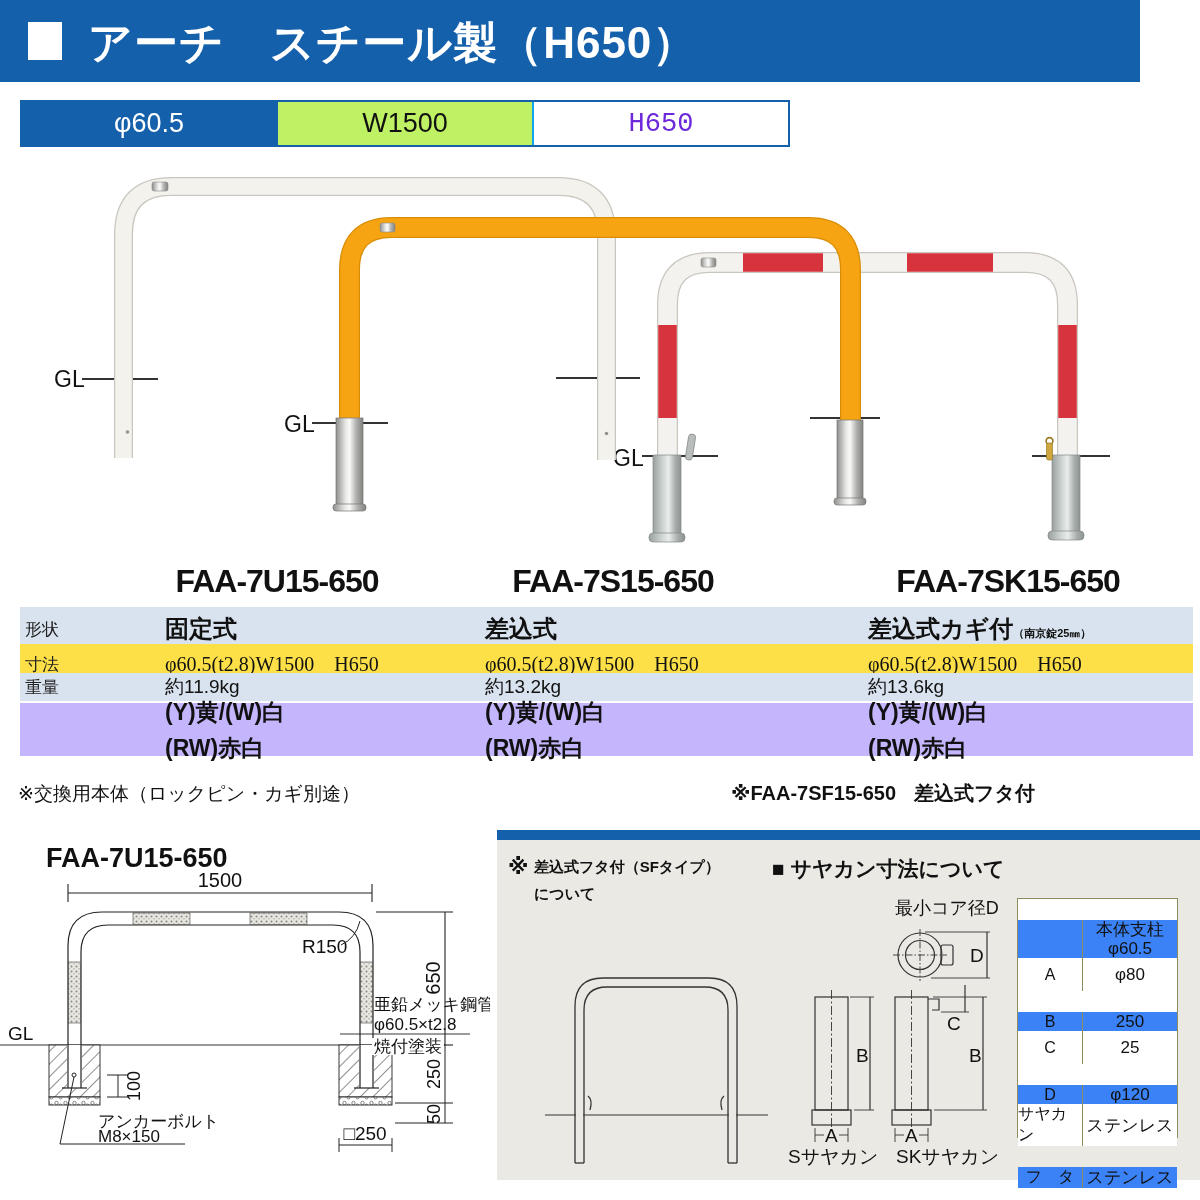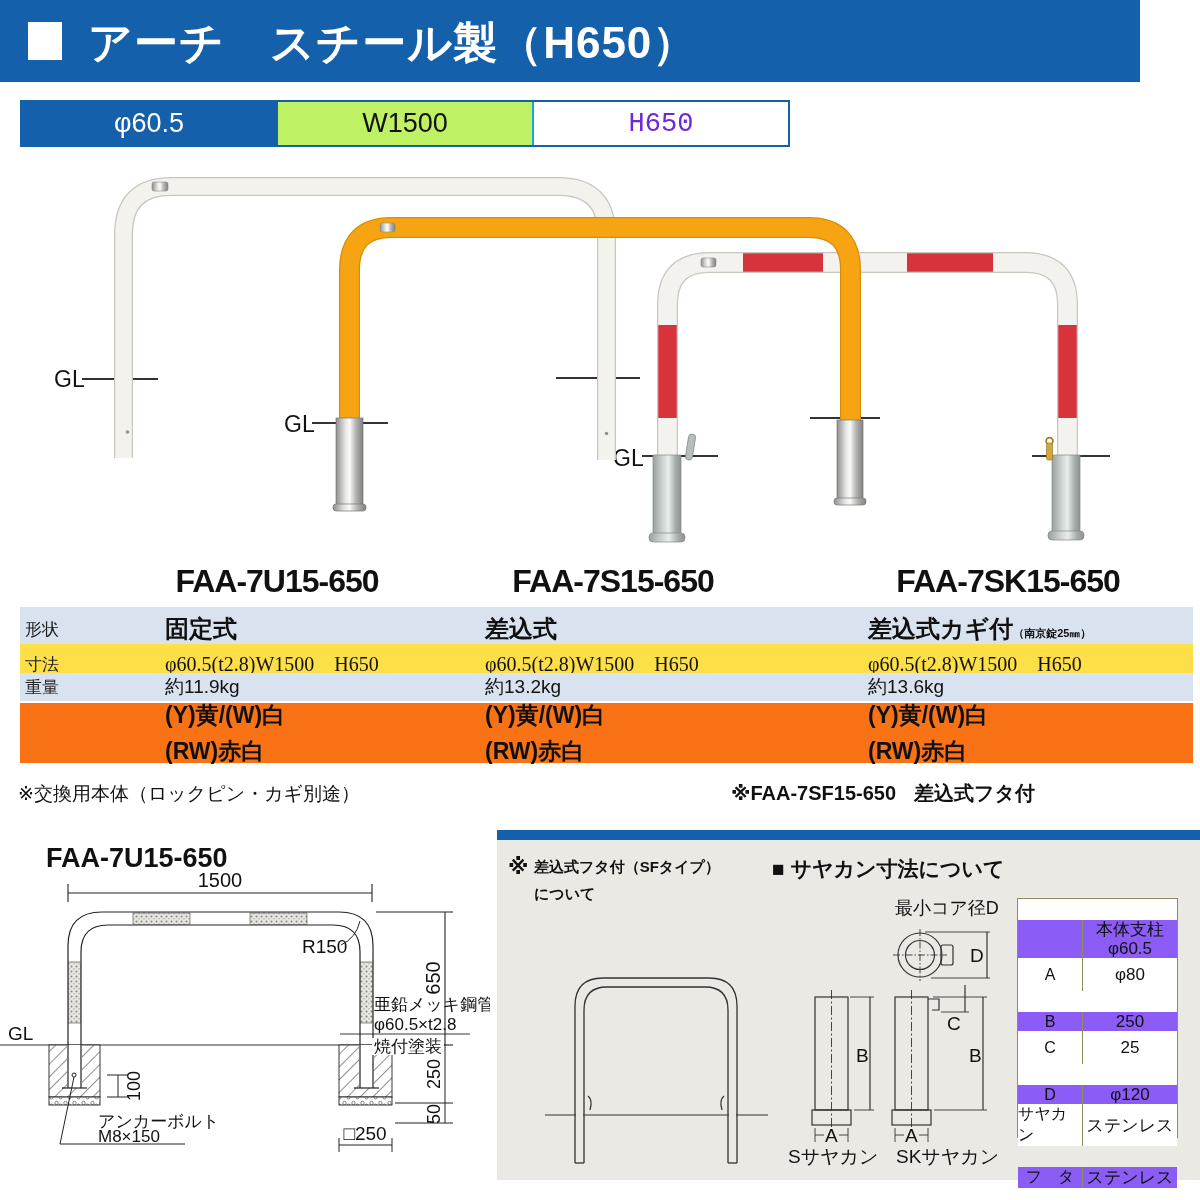--- a/index.html
+++ b/index.html
@@ -46,21 +46,21 @@
   .sf-title{left:534px;top:853px;font-size:15px;font-weight:bold;line-height:27px;}
   .sf-body{left:534px;top:908px;font-size:17.5px;line-height:22.5px;}
   .sy-title{left:772px;top:855px;font-size:21px;font-weight:bold;}
 
   
   .sy-table{left:1017px;top:898px;width:161px;height:240px;border:1px solid #8f8c5e;box-sizing:border-box;background:#fff;display:flex;flex-direction:column;}
   .sy-row{display:flex;flex:0 0 33px;align-items:center;}
   .sy-row.hdr{flex:0 0 42px;}
   .sy-row .lc{width:64px;align-self:stretch;display:flex;align-items:center;justify-content:center;font-size:16px;}
   .sy-row .vc{flex:1;align-self:stretch;display:flex;align-items:center;justify-content:center;font-size:17px;border-left:1px solid #8f8c5e;flex-direction:column;line-height:19px;}
-  .bg-cream{background:#8b5cf6;margin-top:21px;} .bg-white{background:#fff;}
+  .bg-cream{background:#3b82f6;margin-top:21px;} .bg-white{background:#fff;}
 
   svg text{font-family:"Liberation Sans","DejaVu Sans",sans-serif;fill:#111;}
 </style>
 </head>
 <body>
 
 <div class="page">
 
   <div class="abs header-bar">
     <div class="abs header-sq"></div>
@@ -158,21 +158,21 @@
     <div class="tval v1 size-val">φ60.5(t2.8)W1500　H650</div>
     <div class="tval v2 size-val">φ60.5(t2.8)W1500　H650</div>
     <div class="tval v3 size-val">φ60.5(t2.8)W1500　H650</div>
   </div>
   <div class="abs trow" style="top:673px;height:28px;background:#d9e3ef;">
     <div class="rlabel">重量</div>
     <div class="tval v1 weight-val">約11.9kg</div>
     <div class="tval v2 weight-val">約13.2kg</div>
     <div class="tval v3 weight-val">約13.6kg</div>
   </div>
-  <div class="abs trow" style="top:703px;height:60px;background:#f97316;">
+  <div class="abs trow" style="top:703px;height:53px;background:#c4b5fd;">
     <div class="tval v1 colors-val">
       <div>(Y)黄/(W)白</div>
         <div>(RW)赤白</div>
     </div>
     <div class="tval v2 colors-val">
       <div>(Y)黄/(W)白</div>
         <div>(RW)赤白</div>
     </div>
     <div class="tval v3 colors-val">
       <div>(Y)黄/(W)白</div>

